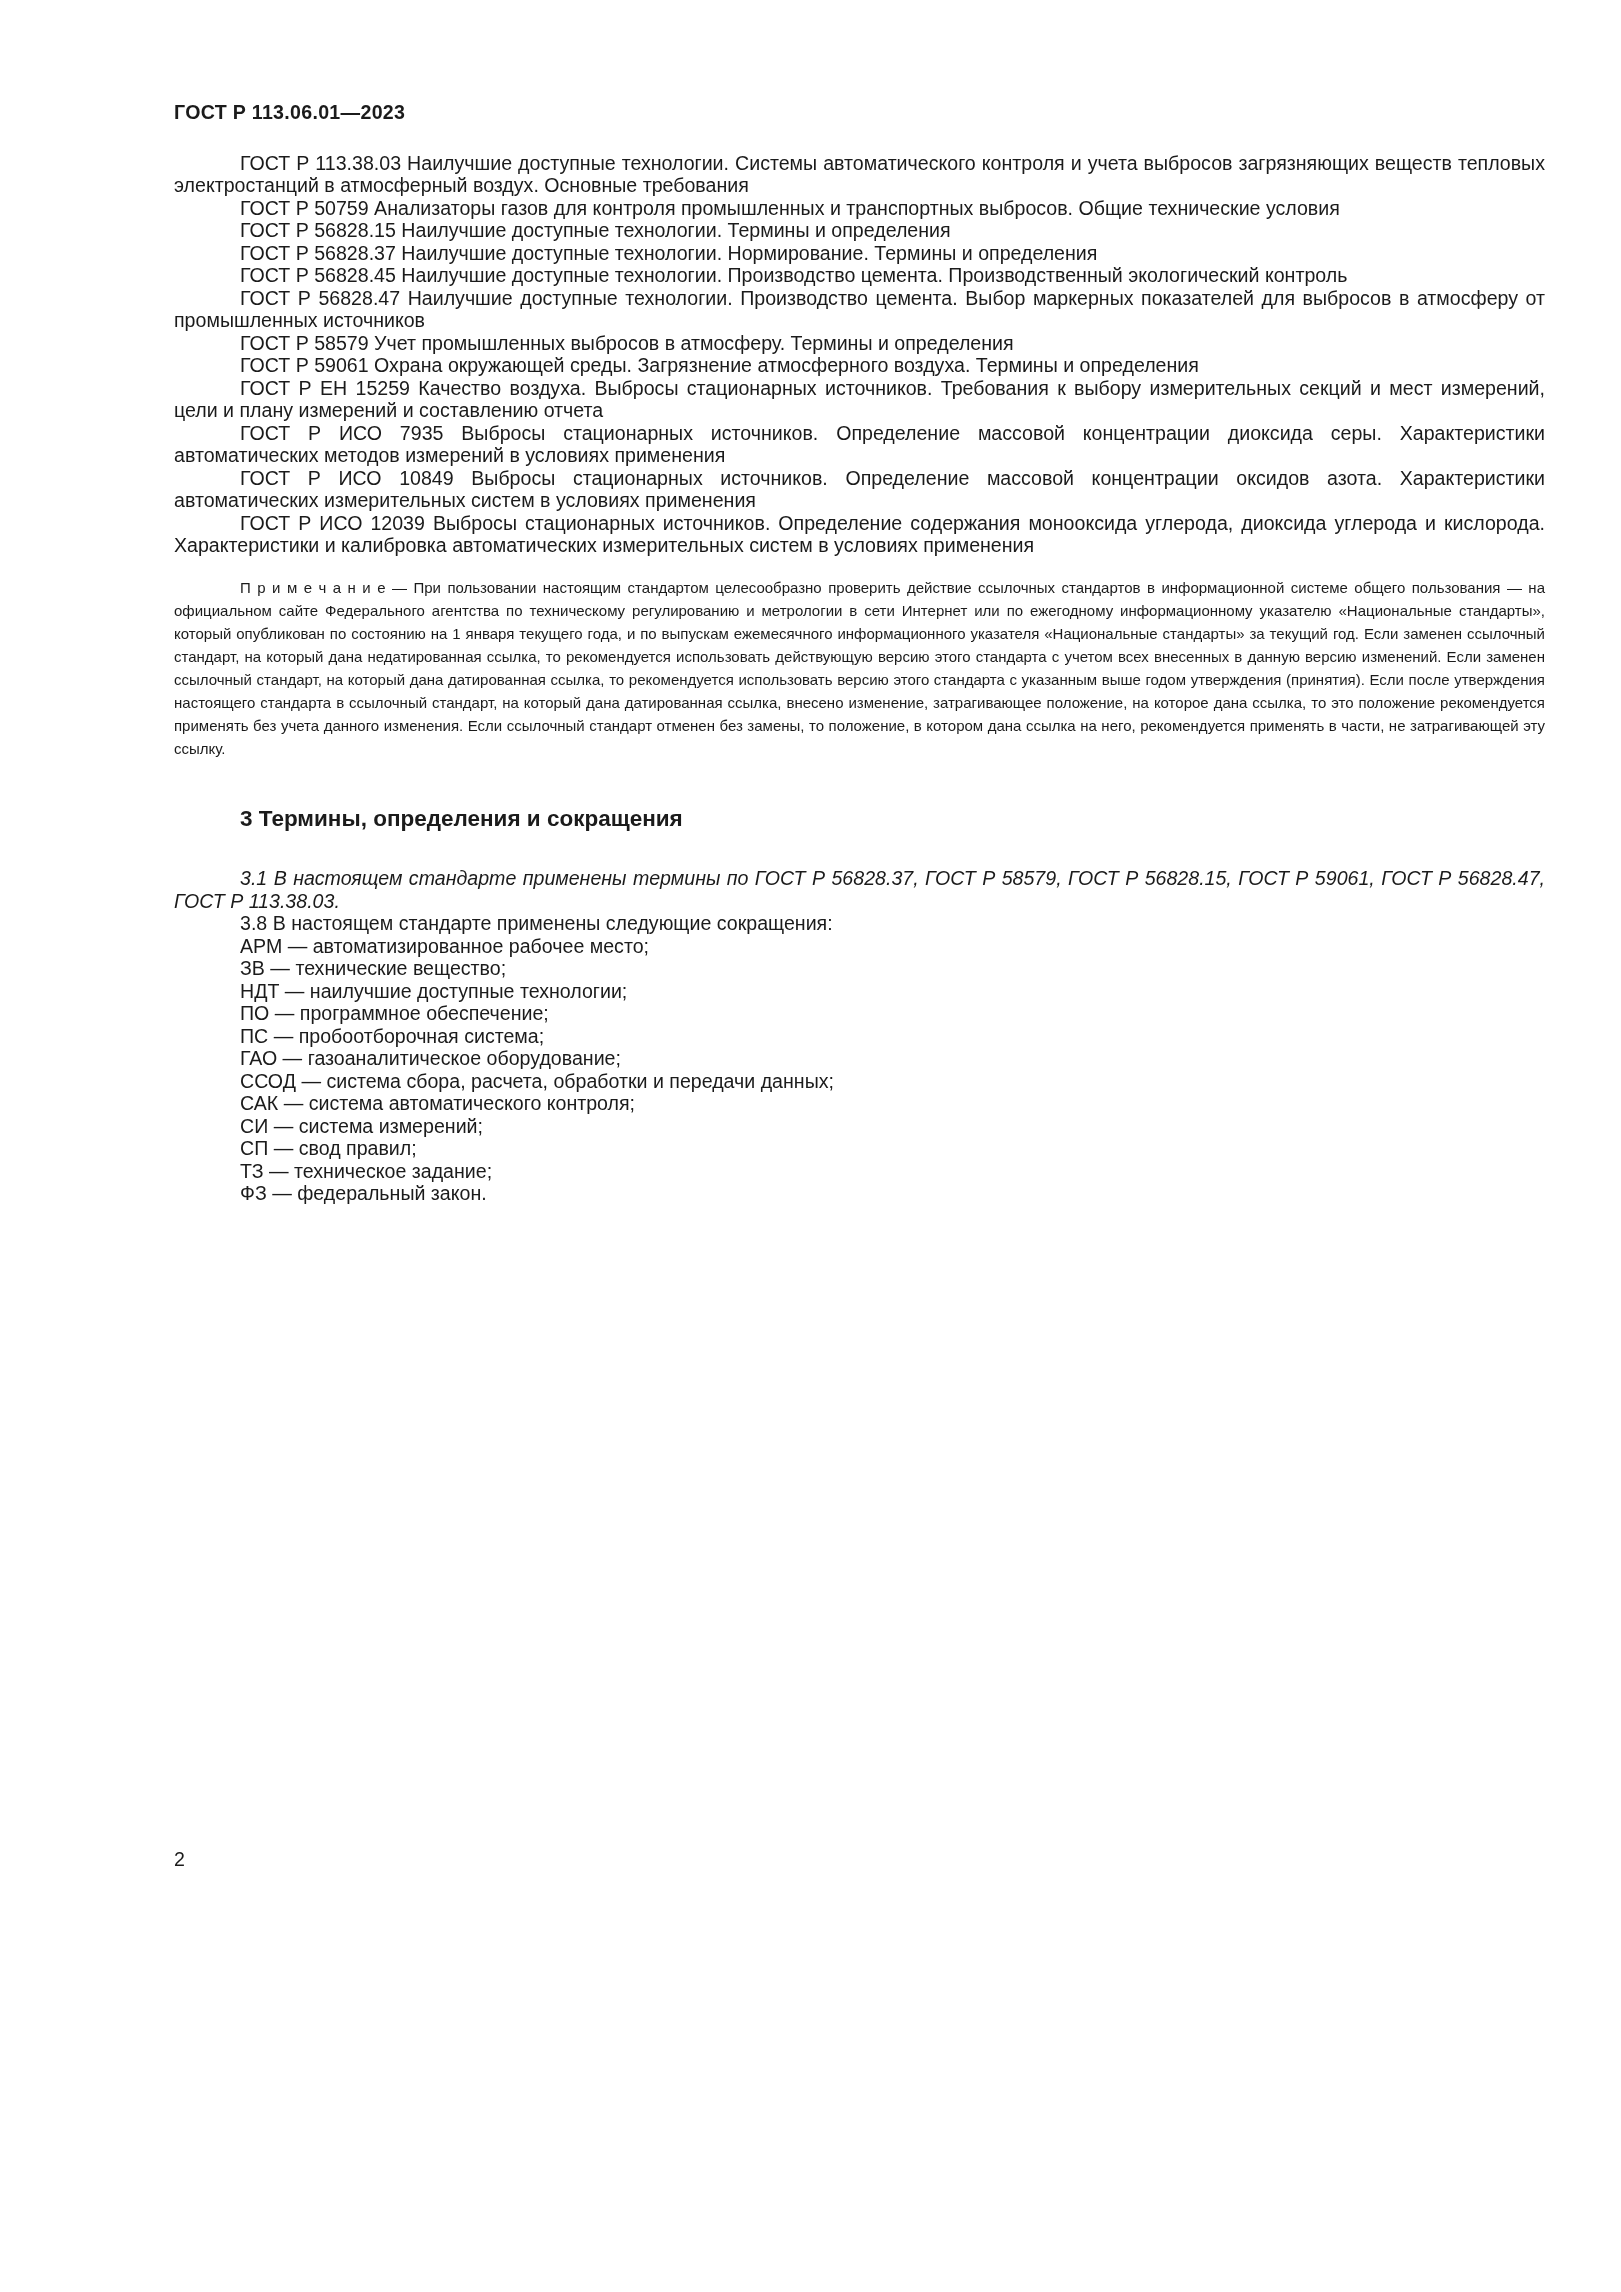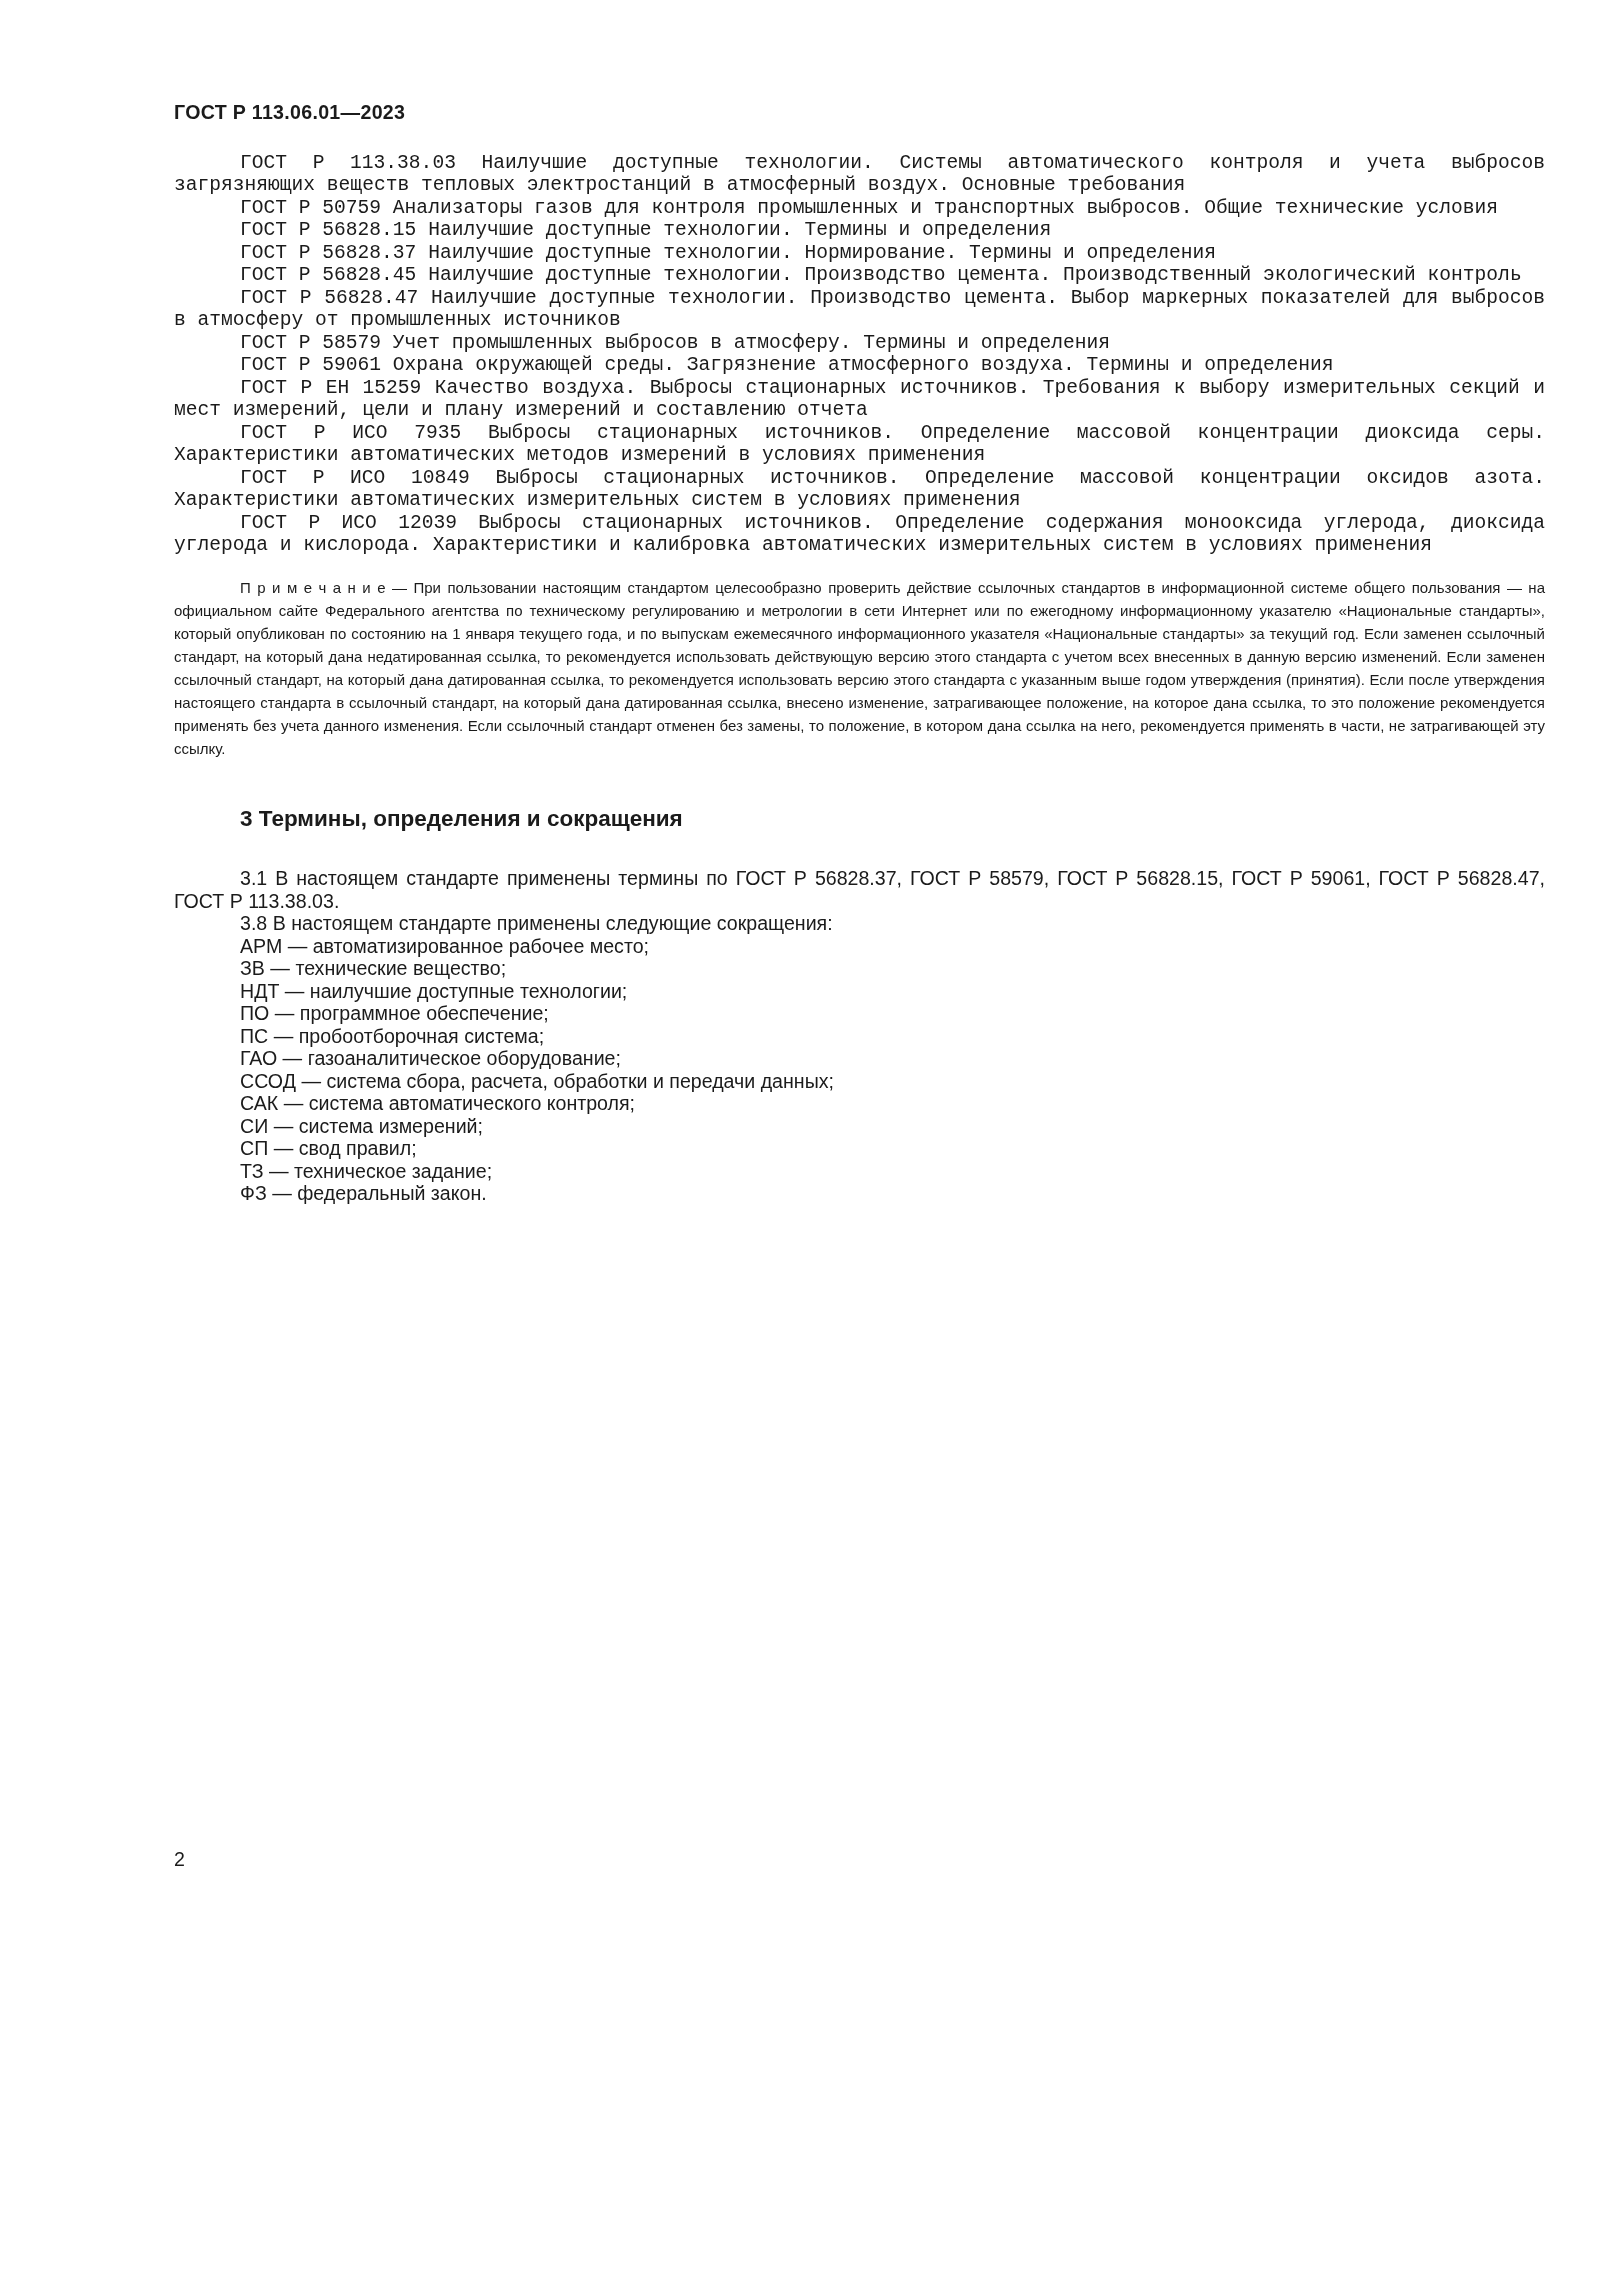--- a/index.html
+++ b/index.html
@@ -22,21 +22,20 @@
     font-weight: bold;
     line-height: 23.5px;
     margin-bottom: 27.4px;
     letter-spacing: 0.3px;
   }
   .ref {
     font-size: 19.6px;
     line-height: 22.5px;
     text-align: justify;
     text-indent: 66px;
-    font-family: Liberation Mono, monospace;
   }
   .note {
     font-size: 15px;
     line-height: 23px;
     text-align: justify;
     text-indent: 66px;
     margin-top: 19px;
   }
   .section-title {
     font-size: 22.5px;
@@ -44,20 +43,21 @@
     line-height: 27.4px;
     text-indent: 66px;
     margin-top: 45px;
     margin-bottom: 35px;
   }
   .clause {
     font-size: 19.6px;
     line-height: 22.5px;
     text-align: justify;
     text-indent: 66px;
+    font-style: italic;
   }
   .clause-intro {
     font-size: 19.6px;
     line-height: 22.5px;
     text-indent: 66px;
   }
   .abbr {
     font-size: 19.6px;
     line-height: 22.5px;
     text-indent: 66px;

